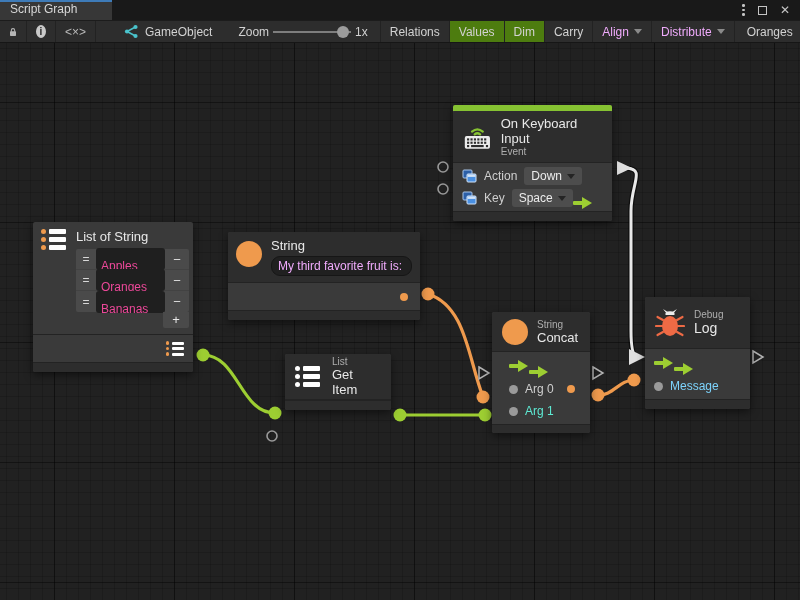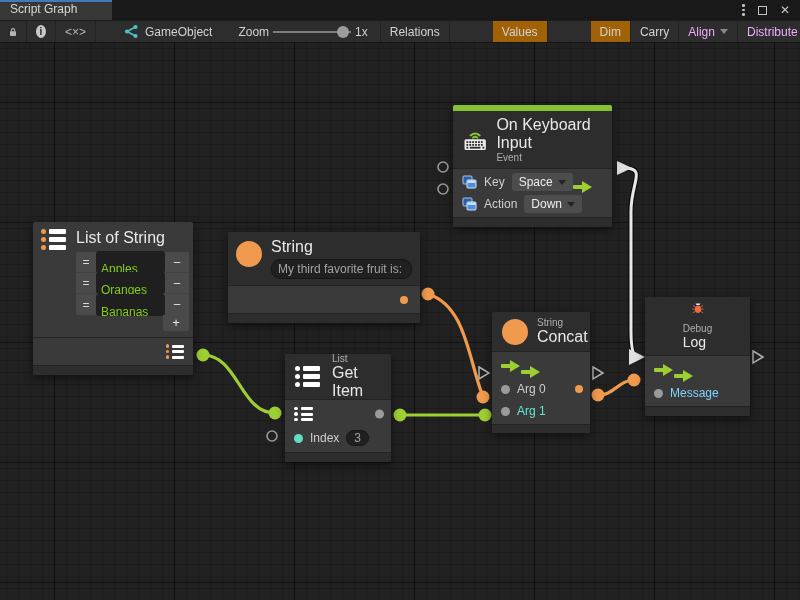--- a/index.html
+++ b/index.html
@@ -18,21 +18,21 @@
   .menu-dots i { width:2.5px; height:2.5px; background:#c4c4c4; border-radius:50%; }
   .maxi { width:9px; height:9px; border:1.5px solid #c4c4c4; }
   .closex { font-size:12px; line-height:1; color:#c4c4c4; }
 
   
   .toolbar { position:absolute; top:20px; left:0; right:0; height:23px; background:#2d2d2d;
     border-top:1px solid #1c1c1c; border-bottom:1px solid #161616;
     display:flex; align-items:stretch; color:#d2d2d2; font-size:12px; white-space:nowrap; }
   .tbtn { display:flex; align-items:center; justify-content:center; padding:0 9px;
     border-right:1px solid #222; height:100%; }
-  .tbtn.active { background:#a16207;margin-left:43px; }
+  .tbtn.active { background:#4d7c0f; }
   .tbtn.disabled { color:#f0abfc; }
   .caret-dn { display:inline-block; margin-left:5px; border-left:4px solid transparent;
     border-right:4px solid transparent; border-top:5px solid #8a8a8a; }
   .tgroup { display:flex; align-items:center; }
   .zoom-track { width:78px; height:2px; background:#7e7e7e; position:relative; margin:0 4px; }
   .zoom-handle { position:absolute; right:2px; top:-5px; width:12px; height:12px; border-radius:50%;
     background:#9c9c9c; }
 
   
   .canvas { position:absolute; top:43px; left:0; width:800px; height:557px;
@@ -45,21 +45,21 @@
     background-size:120px 120px,120px 120px,12px 12px,12px 12px;
     background-position:54px 59px,54px 59px,6px 5px,6px 5px; }
   .wires { position:absolute; top:0; left:0; width:800px; height:557px; z-index:1; }
 
   
   .node { position:absolute; z-index:2; background:#3a3a3a; border-radius:2px;
     box-shadow:0 3px 9px rgba(0,0,0,.5); color:#ddd; font-size:12px; }
   .nhead { background:#2d2d2d; display:flex; align-items:center; gap:9px; padding:5px 10px;
     border-bottom:1px solid #232323; border-radius:2px 2px 0 0; }
   .nfoot { background:#2d2d2d; border-top:1px solid #232323; border-radius:0 0 2px 2px; height:10px; }
-  .ntitle { color:#e8e8e8; font-size:16px; }
+  .ntitle { color:#e8e8e8; font-size:13px; }
   .nsub { color:#aeaeae; font-size:10px; }
   .nrow { position:relative; display:flex; align-items:center; gap:7px; padding:0 9px; height:22px; }
   .accentbar { height:6px; background:var(--event-accent,#86c232); border-radius:2px 2px 0 0; }
 
   .dot { width:9px; height:9px; border-radius:50%; flex:0 0 auto; }
   .dot.gray { background:var(--port-gray,#9a9a9a); }
   .dot.orange { background:var(--value-orange,#ef9a4d); }
   .dot.teal { background:var(--index-teal,#63dcc0); }
   .r-abs { position:absolute; right:7px; top:50%; transform:translateY(-50%); }
 
@@ -76,29 +76,29 @@
   .list-icon.orange .ld { background:var(--value-orange,#ef9a4d); }
   .list-icon .lb { width:17px; height:4.5px; background:#fff; border-radius:1px; }
   .list-icon.small { gap:2px; } .list-icon.small .ld { width:3.5px; height:3.5px; }
   .list-icon.small .lb { width:12px; height:3px; }
 
   .circle-icon { width:26px; height:26px; border-radius:50%; background:var(--value-orange,#ef9a4d);
     flex:0 0 auto; }
   .dd { background:#4d4d4d; border-radius:3px; padding:2px 7px; color:#ececec;
     display:inline-flex; align-items:center; font-size:12px; }
   .dd .caret-dn { border-top-color:#242424; }
-  .tfield { background:#202020; border:1px solid #161616; border-radius:9px; color:#a3a3a3;
+  .tfield { background:#202020; border:1px solid #161616; border-radius:9px; color:#f0abfc;
     padding:2px 6px; font-size:12px; }
 
   
   .lwidget { background:#4a4a4a; border-radius:2px; width:113px; }
   .lw-row { display:flex; align-items:center; height:21px; padding:0 3px; gap:3px;
     border-bottom:1px solid #424242; }
   .lw-handle { width:14px; text-align:center; color:#d8d8d8; font-size:12px; }
-  .lw-field { background:#1f1f1f; border-radius:3px; color:#84cc16; font-size:12px;
+  .lw-field { background:#1f1f1f; border-radius:3px; color:#ec4899; font-size:12px;
     padding:11px 5px; flex:1; height:17px; line-height:15px; overflow:hidden; }
   .lw-min { width:18px; text-align:center; color:#e0e0e0; font-size:13px; }
   .lw-plusrow { display:flex; justify-content:flex-end; height:16px; }
   .lw-plus { width:26px; background:#4a4a4a; border-radius:0 0 2px 2px; color:#e8e8e8;
     text-align:center; font-size:13px; line-height:15px; }
 </style>
 </head>
 <body>
 
 <div class="window">
@@ -239,38 +239,38 @@
           <div class="nsub">Event</div>
         </div>
       </div>
       <div style="padding:2px 0;">
         <div class="nrow">
           <svg width="15" height="14" viewBox="0 0 15 14">
             <rect x="1" y="1" width="9" height="8" rx="1" fill="#2b5fa8" stroke="#a9c6ea" stroke-width="1"></rect>
             <rect x="5" y="5" width="9" height="8" rx="1" fill="#4a90e2" stroke="#d3e4f8" stroke-width="1"></rect>
             <rect x="5.5" y="5.5" width="8" height="2.4" fill="#d3e4f8"></rect>
           </svg>
-          <span style="color:#cfcfcf">Key</span>
+          <span style="color:#cfcfcf">Action</span>
           <span class="dd">
-              <span>Space</span>
+              <span>Down</span>
               <span class="caret-dn"></span>
             </span>
-          <span class="flow-arrow r-abs"></span>
         </div>
         <div class="nrow">
           <svg width="15" height="14" viewBox="0 0 15 14">
             <rect x="1" y="1" width="9" height="8" rx="1" fill="#2b5fa8" stroke="#a9c6ea" stroke-width="1"></rect>
             <rect x="5" y="5" width="9" height="8" rx="1" fill="#4a90e2" stroke="#d3e4f8" stroke-width="1"></rect>
             <rect x="5.5" y="5.5" width="8" height="2.4" fill="#d3e4f8"></rect>
           </svg>
-          <span style="color:#cfcfcf">Action</span>
+          <span style="color:#cfcfcf">Key</span>
           <span class="dd">
-              <span>Down</span>
+              <span>Space</span>
               <span class="caret-dn"></span>
             </span>
+          <span class="flow-arrow r-abs"></span>
         </div>
       </div>
       <div class="nfoot"></div>
     </div>
 
     <div class="node" style="left:33px;top:179px;width:160px;">
       <div style="padding:7px 8px 6px 8px;">
         <div style="display:flex; gap:10px;">
           <span class="list-icon orange">
             <span class="lr">
@@ -358,75 +358,51 @@
           <span class="lr">
               <span class="ld"></span>
               <span class="lb"></span>
             </span>
         </span>
         <div>
           <div class="nsub">List</div>
           <div class="ntitle">Get Item</div>
         </div>
       </div>
-      <div style="padding:2px 0;">
-        <div class="nrow" style="height:24px;">
-          <span class="list-icon small">
-            <span class="lr">
-                <span class="ld"></span>
-                <span class="lb"></span>
-              </span>
-            <span class="lr">
-                <span class="ld"></span>
-                <span class="lb"></span>
-              </span>
-            <span class="lr">
-                <span class="ld"></span>
-                <span class="lb"></span>
-              </span>
-          </span>
-          <span class="dot gray r-abs"></span>
-        </div>
-        <div class="nrow" style="height:24px;">
-          <span class="dot teal"></span>
-          <span style="color:#cfcfcf">Index</span>
-          <span class="tfield" style="padding:0 7px;">3</span>
-        </div>
-      </div>
       <div class="nfoot"></div>
     </div>
 
     <div class="node" style="left:492px;top:269px;width:98px;">
       <div class="nhead" style="height:40px;">
         <span class="circle-icon"></span>
         <div>
           <div class="nsub">String</div>
           <div class="ntitle">Concat</div>
         </div>
       </div>
-      <div style="padding:2px 0;">
+      <div style="padding:2px 8px;">
         <div class="nrow" style="height:24px;">
           <span class="flow-arrow"></span>
           <span class="flow-arrow r-abs"></span>
         </div>
         <div class="nrow">
           <span class="dot gray"></span>
           <span style="color:#cfcfcf">Arg 0</span>
           <span class="dot orange r-abs" style="width:8px;height:8px;"></span>
         </div>
         <div class="nrow">
           <span class="dot gray"></span>
           <span style="color:#5eead4">Arg 1</span>
         </div>
       </div>
       <div class="nfoot" style="height:9px"></div>
     </div>
 
     <div class="node" style="left:645px;top:254px;width:105px;">
-      <div class="nhead" style="height:59px;flex-direction:column;">
+      <div class="nhead" style="height:52px;">
         <svg width="30" height="32" viewBox="0 0 30 32">
           <path d="M8 2 L12 7 L18 7 L22 2 L18 4.5 L12 4.5 Z" fill="#ececec"></path>
           <path d="M10.5 6 A6 4.5 0 0 1 19.5 6 L19.5 8 L10.5 8 Z" fill="#ececec"></path>
           <ellipse cx="15" cy="19" rx="8" ry="10" fill="#ee6a45"></ellipse>
           <g stroke="#ee6a45" stroke-width="2.2" stroke-linecap="round">
             <path d="M8 13 L2.5 10"></path>
               <path d="M7 19 L1 19"></path>
               <path d="M8 25 L2.5 28"></path>
             <path d="M22 13 L27.5 10"></path>
               <path d="M23 19 L29 19"></path>

